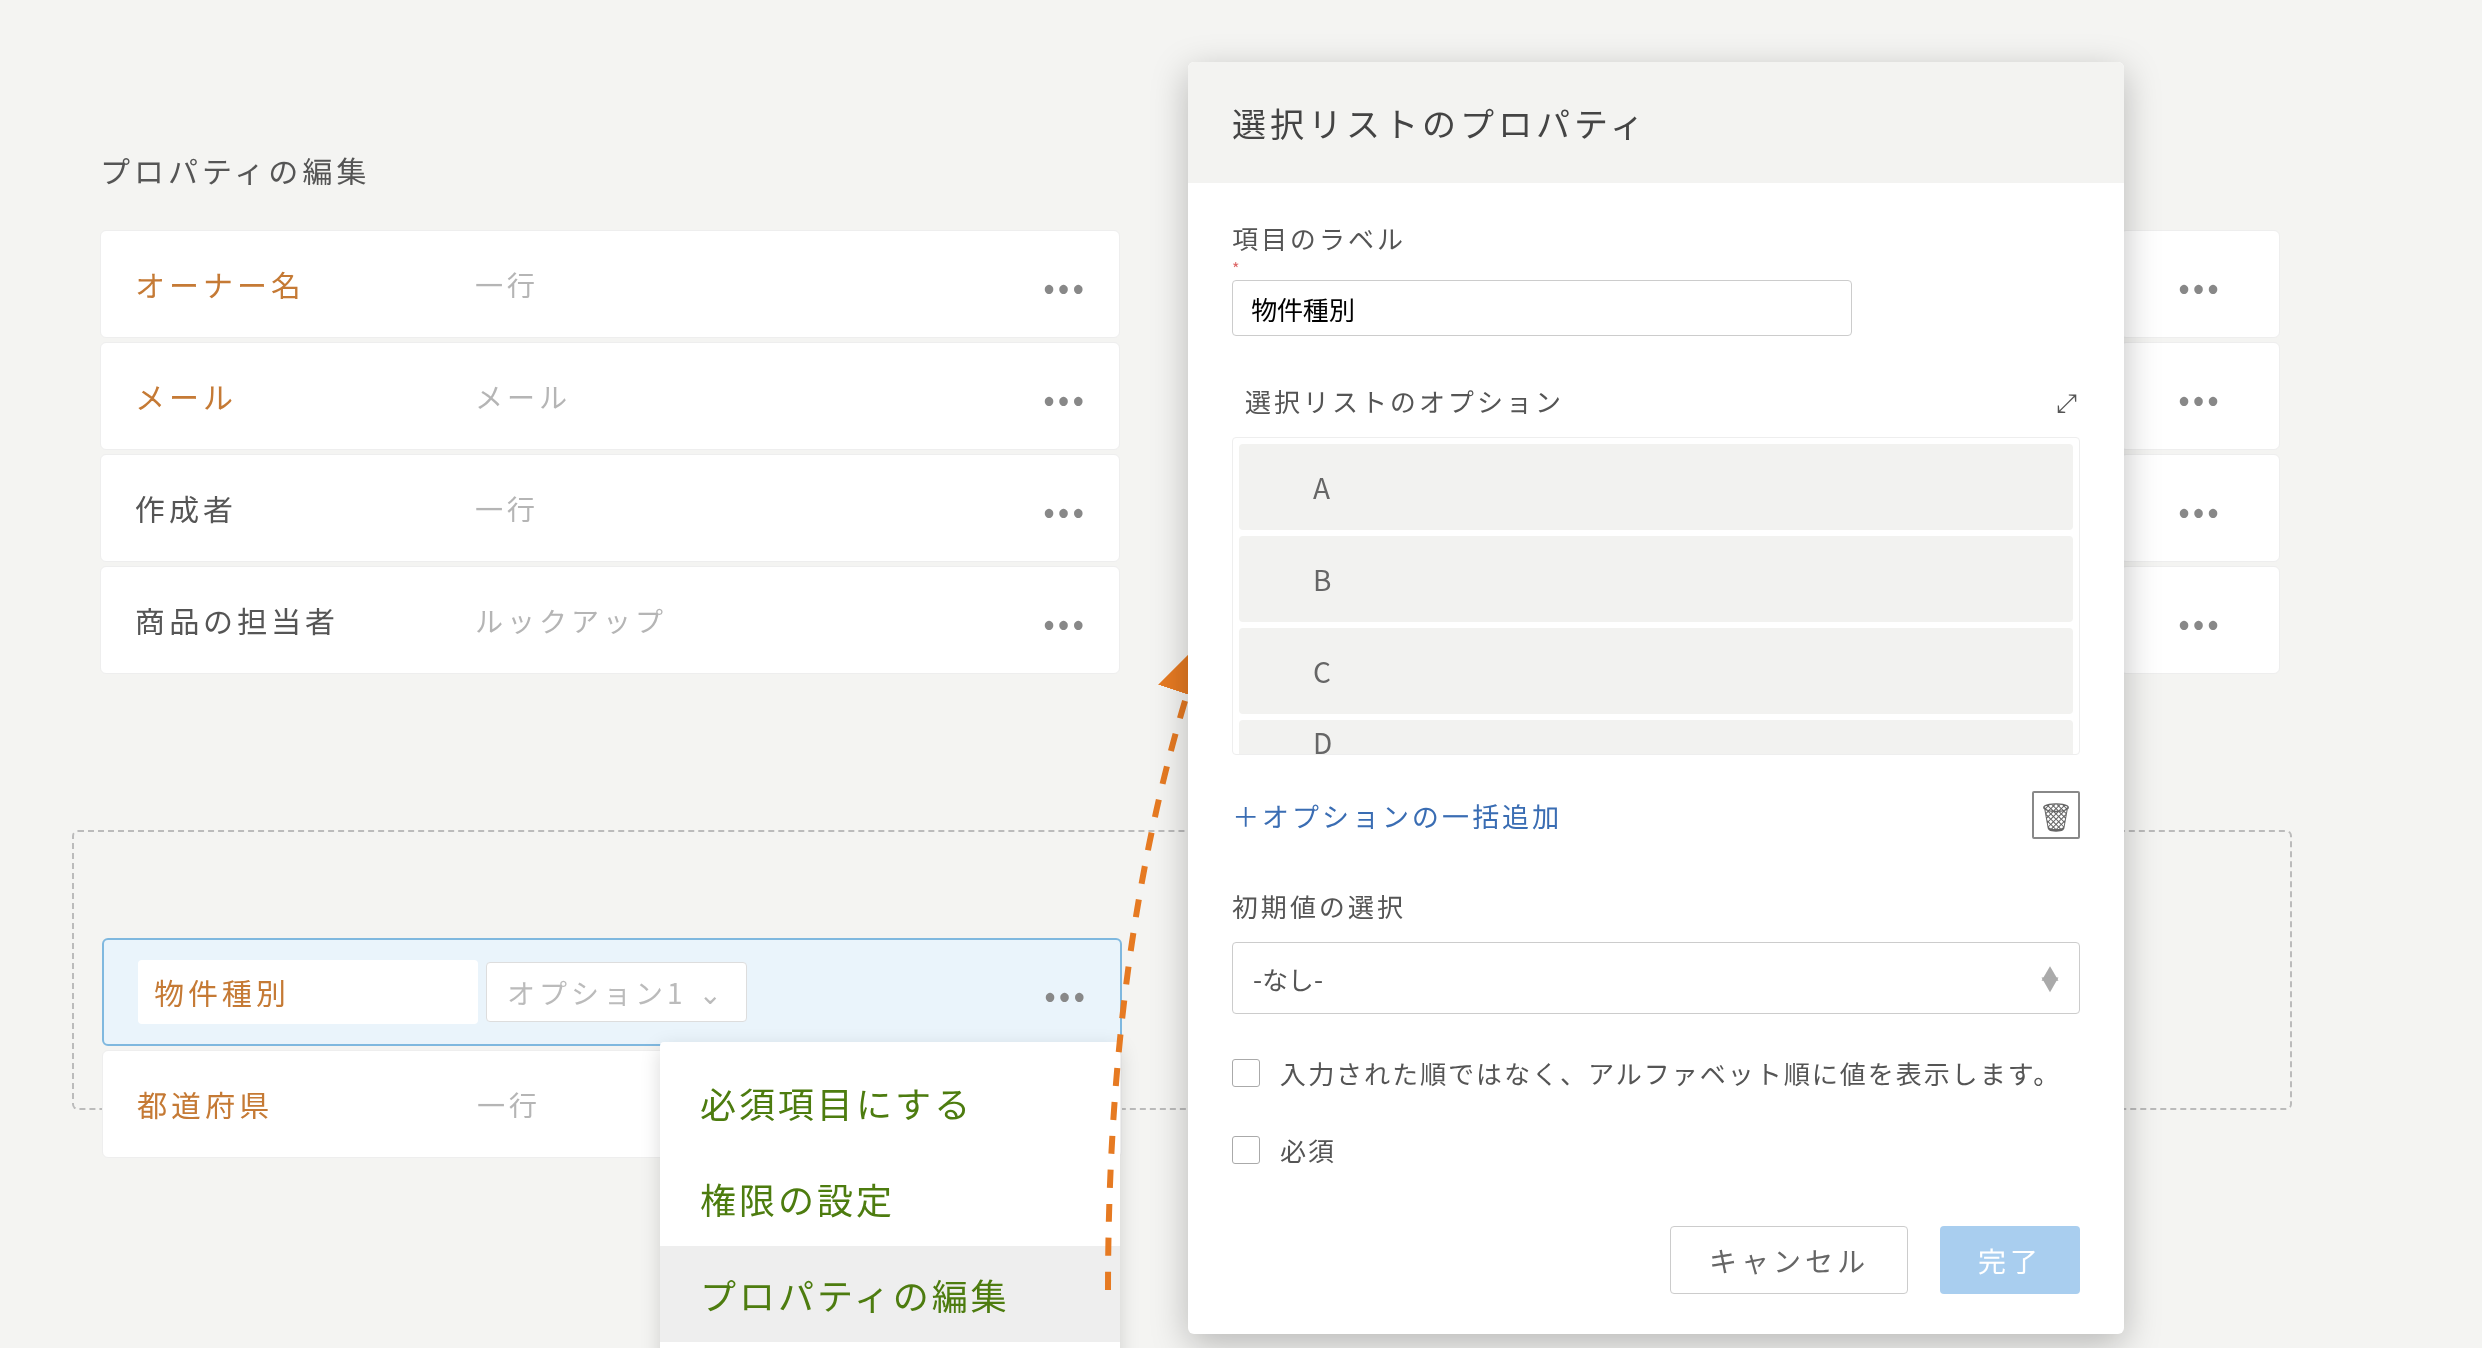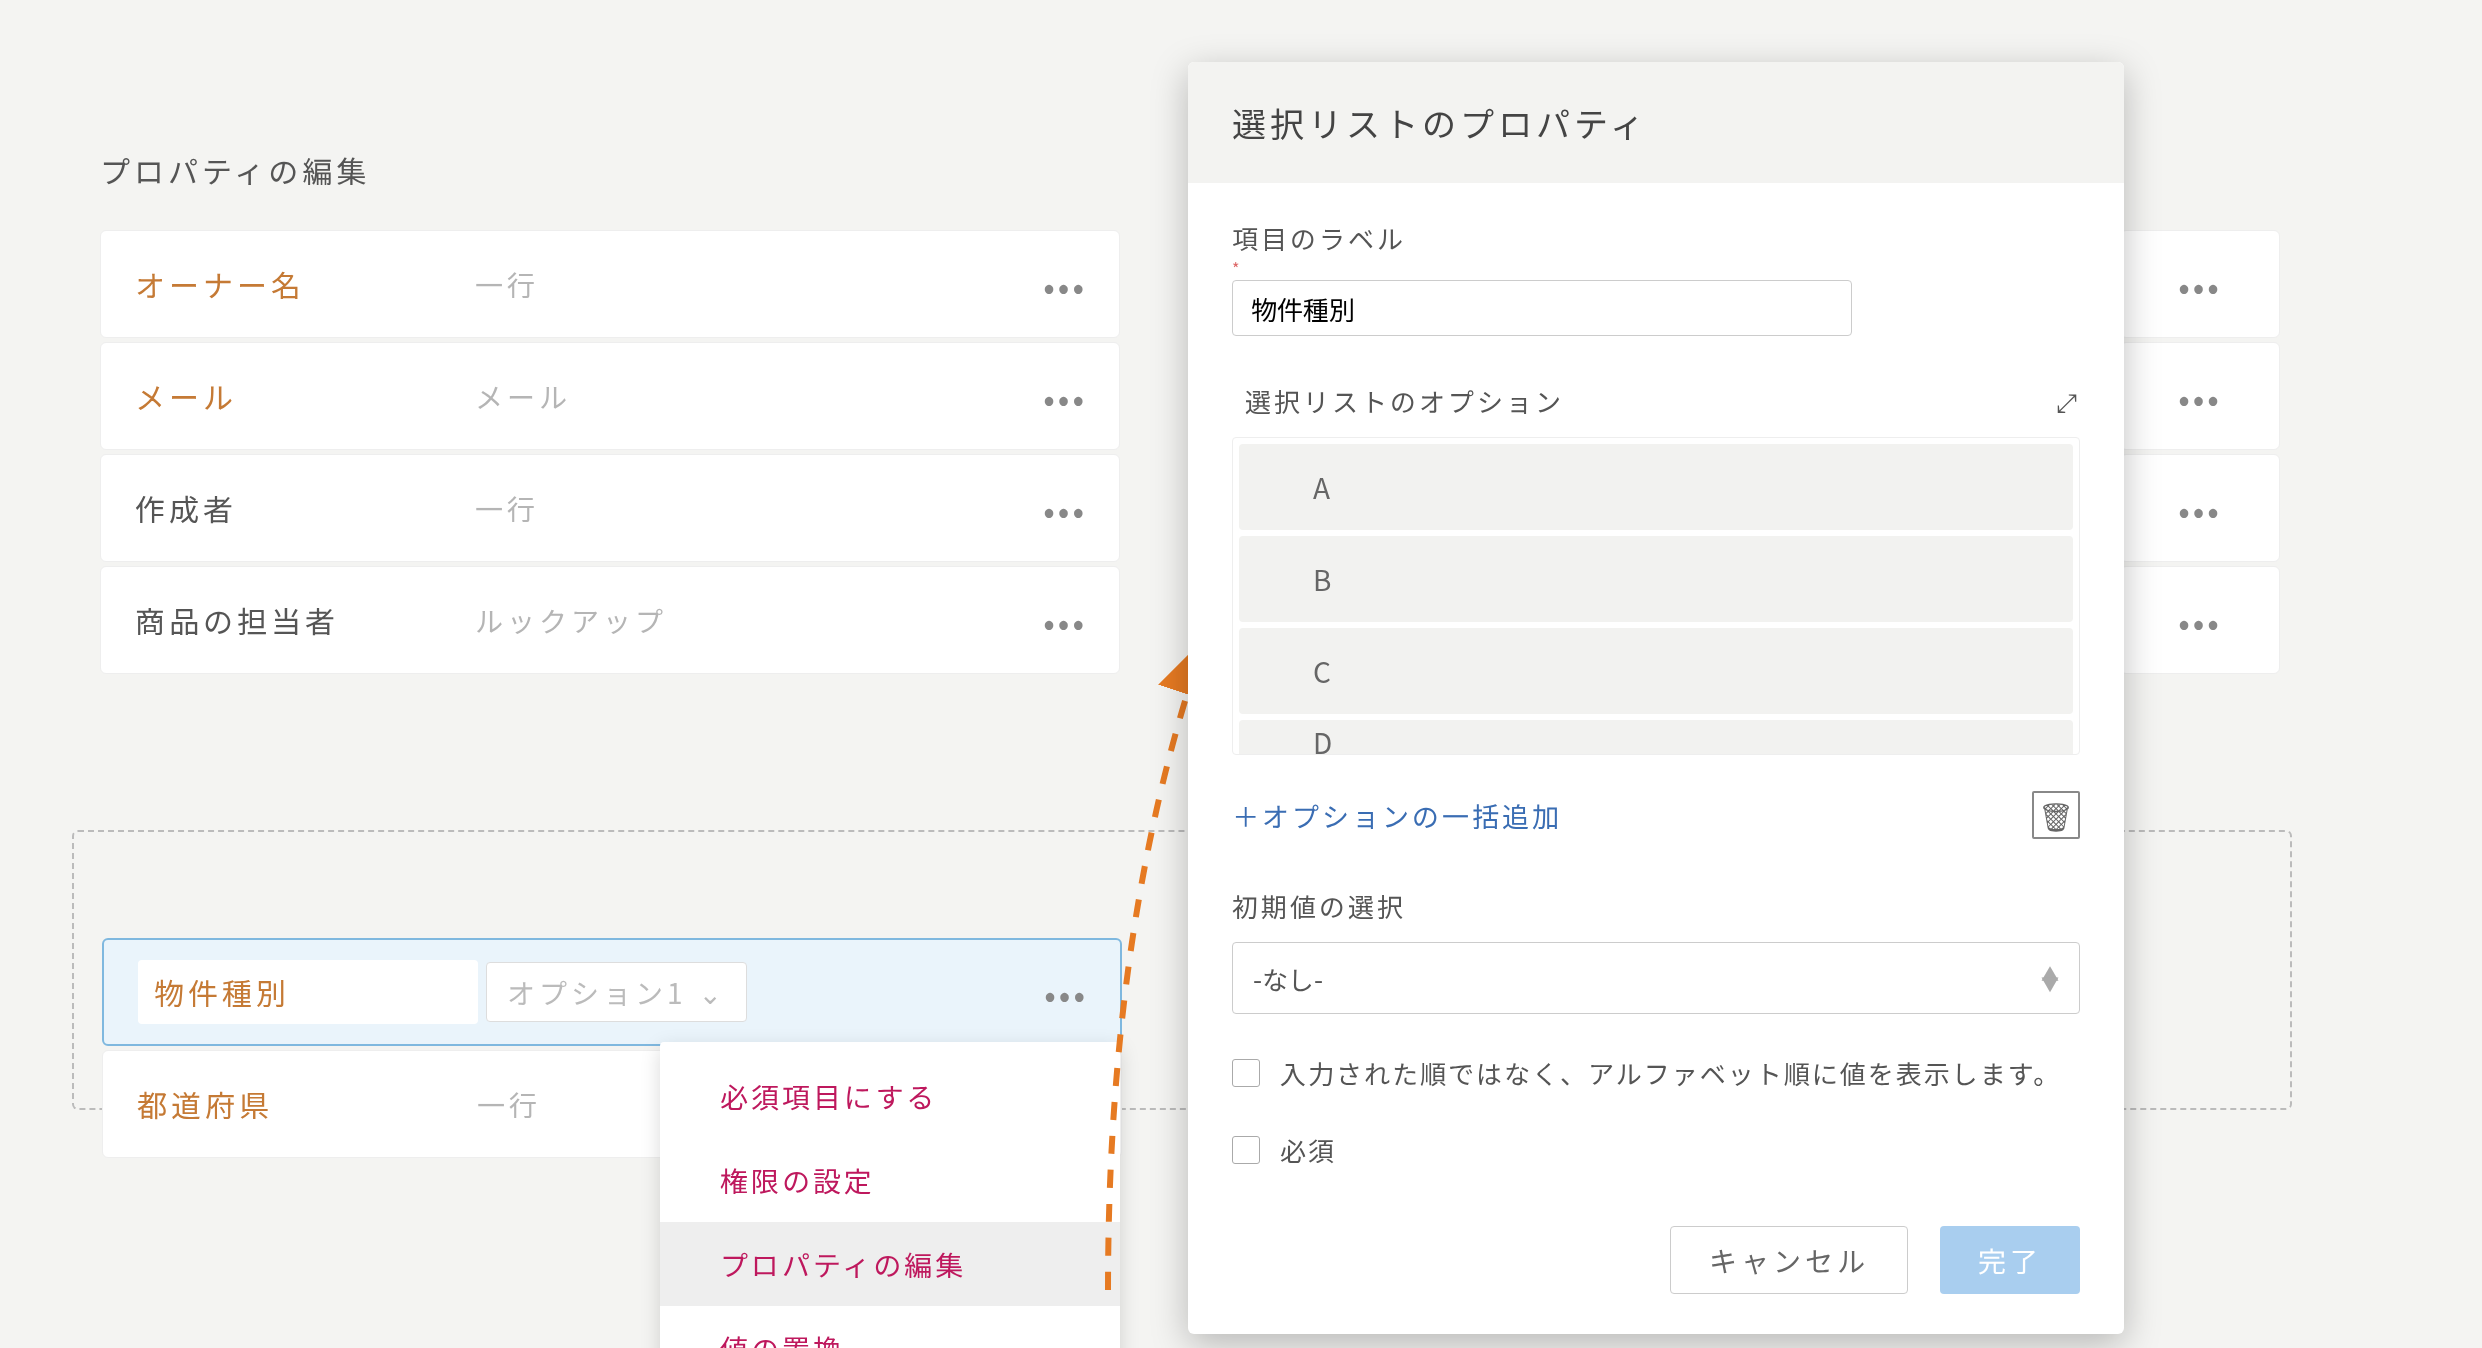--- a/index.html
+++ b/index.html
@@ -17,21 +17,21 @@
 .right-dots { background: #fff; border: 1px solid #eee; border-radius: 6px; height: 108px; margin-bottom: 4px; display: flex; align-items: center; justify-content: center; font-size: 34px; color: #888; letter-spacing: 3px; }
 
 .new-section { position: absolute; left: 72px; top: 830px; width: 2220px; height: 280px; border: 2px dashed #bbb; border-radius: 6px; padding-top: 106px; }
 .new-section .field-rows2 { margin-left: 28px; width: 1020px; }
 .field-row.selected { background: #eaf4fb; border: 2px solid #7fb8df; }
 .field-row.selected .field-name { background: #fff; display: inline-flex; align-items: center; height: 64px; padding: 0 16px; border-radius: 4px; }
 .field-row.selected .select-preview { background: #fff; border: 1px solid #ddd; height: 60px; padding: 0 20px; display: inline-flex; align-items: center; color: #bbb; font-size: 28px; letter-spacing: 4px; border-radius: 4px; margin-left: 8px; }
 .field-row .chev { margin-left: 12px; color: #bbb; }
 
 .context-menu { position: absolute; left: 660px; top: 1042px; width: 460px; background: #fff; box-shadow: 0 6px 20px rgba(0,0,0,0.15); border-radius: 4px; padding: 12px 0; }
-.context-menu .item { font-size: 28px; color: #be185d; padding: 22px 60px; letter-spacing: 3px; cursor: pointer; }
+.context-menu .item { font-size: 36px; color: #4d7c0f; padding: 22px 40px; letter-spacing: 3px; cursor: pointer; }
 .context-menu .item.hover { background: #eee; }
 
 .modal { position: absolute; left: 1188px; top: 62px; width: 936px; background: #fff; border-radius: 6px; box-shadow: 0 10px 36px rgba(0,0,0,0.25); }
 .modal-header { background: #f3f3f1; padding: 36px 44px; font-size: 34px; color: #444; letter-spacing: 4px; border-radius: 6px 6px 0 0; }
 .modal-body { padding: 36px 44px 30px 44px; }
 .lbl-row { display: flex; align-items: flex-start; margin-bottom: 46px; flex-direction: column; }
 .lbl-row .lbl { font-size: 26px; color: #555; letter-spacing: 3px; margin-right: 30px; }
 .lbl-row .req { color: #d66; margin-right: 22px; }
 .lbl-row input { width: 620px; height: 56px; border: 1px solid #ccc; border-radius: 4px; padding: 0 18px; font-size: 26px; }
 .opt-head { display: flex; justify-content: space-between; align-items: center; margin-bottom: 18px; margin-left: 13px; }

